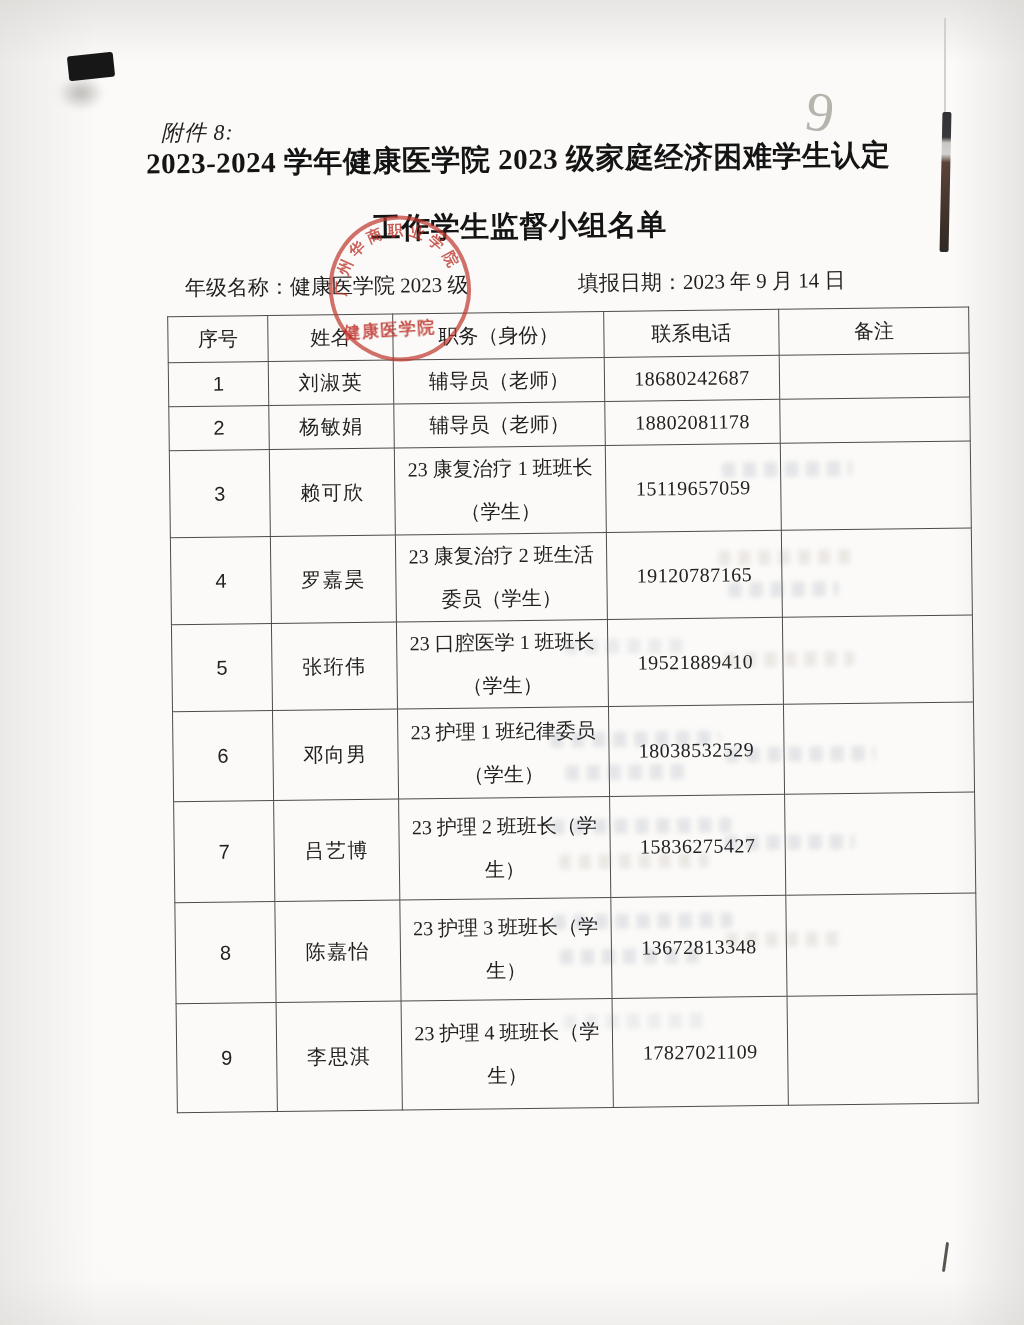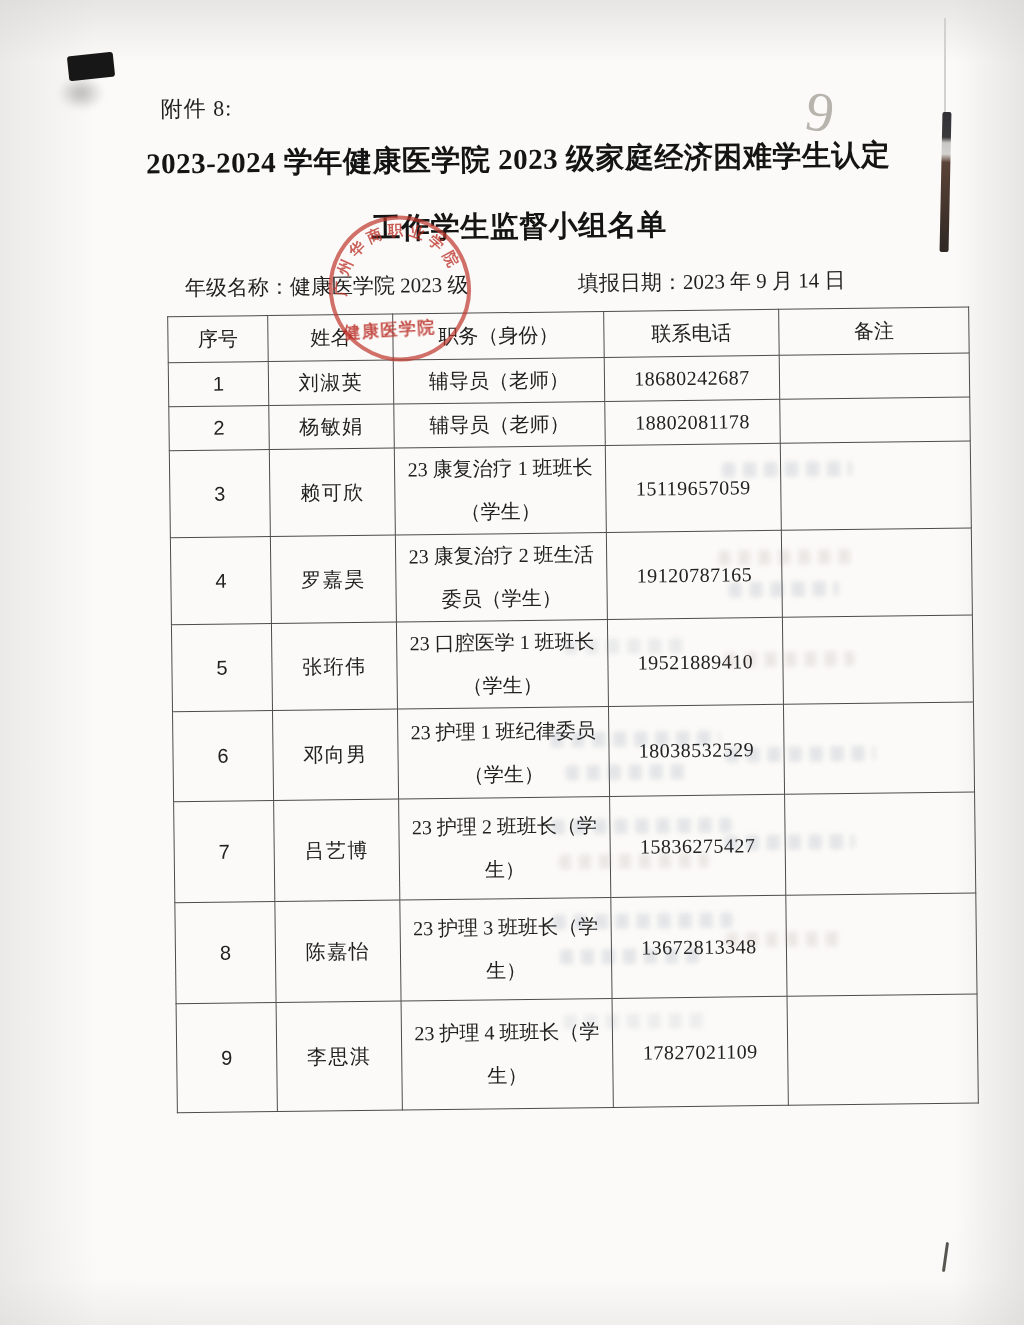--- a/index.html
+++ b/index.html
@@ -13,21 +13,21 @@
     position:relative;width:1024px;height:1325px;overflow:hidden;
     background:
       linear-gradient(180deg, rgba(214,212,209,.55), rgba(214,212,209,0) 62px),
       linear-gradient(0deg, rgba(214,212,209,.30), rgba(214,212,209,0) 46px),
       linear-gradient(90deg, rgba(216,214,211,.45), rgba(216,214,211,0) 95px),
       linear-gradient(270deg, rgba(206,204,201,.45), rgba(206,204,201,0) 70px),
       radial-gradient(130% 100% at 50% 45%, #fbfaf8 58%, #edebe8 100%);
   }
   #sheet{position:absolute;inset:0;transform:rotate(-0.7deg);transform-origin:520px 300px;}
 
-  .attachment{position:absolute;left:163px;top:90px;font-size:22px;letter-spacing:1px;}
+  .attachment{position:absolute;left:163px;top:114px;font-size:22px;letter-spacing:1px;font-style:italic;}
   .titleband{position:absolute;left:140px;width:760px;text-align:center;font-weight:700;
              font-size:29px;color:#141414;letter-spacing:.5px;white-space:nowrap;}
   .t1{top:140px;}
   .t2{top:207px;}
   .grade{position:absolute;left:185px;top:270px;font-size:21px;}
   .date{position:absolute;left:578px;top:270px;font-size:21px;}
 
   table.roster{
     position:absolute;left:167px;top:312px;width:726px;
     border-collapse:collapse;table-layout:fixed;

